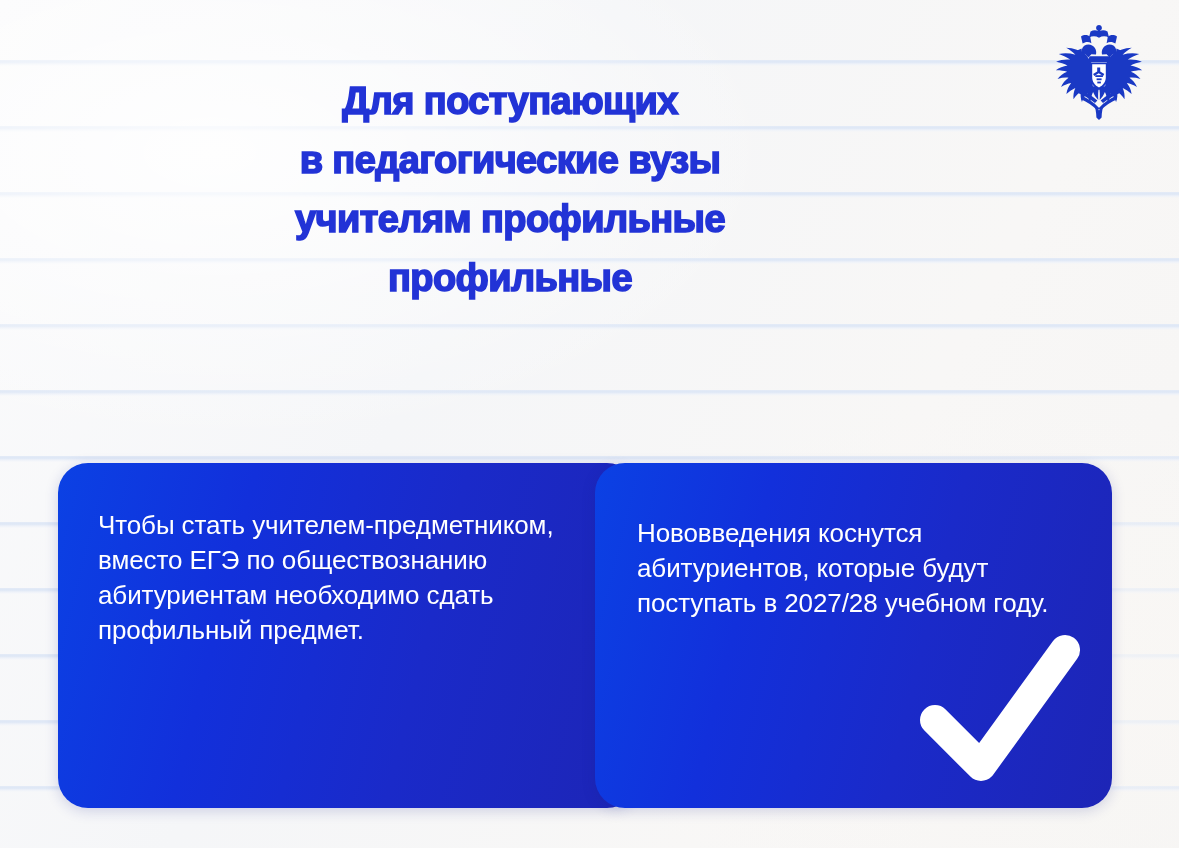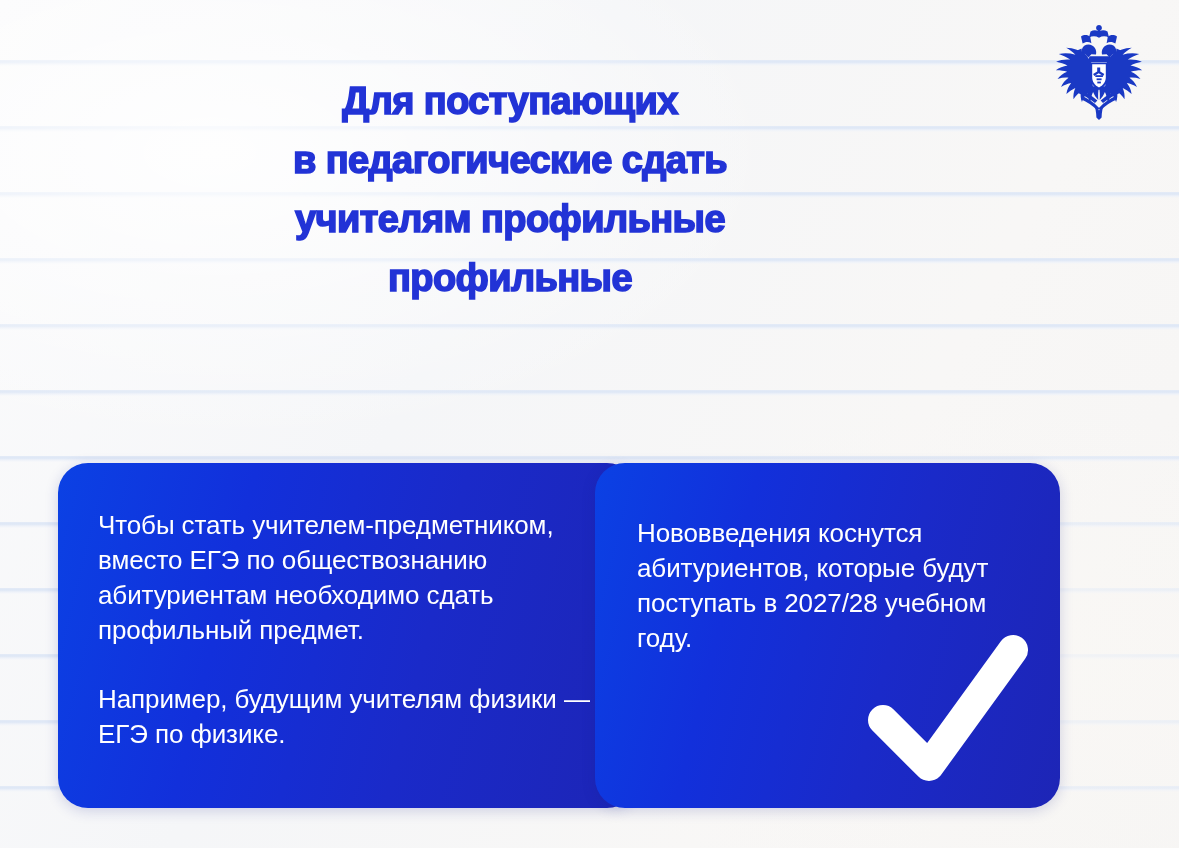--- a/index.html
+++ b/index.html
@@ -99,21 +99,21 @@
     left: 58px;
     top: 463px;
     width: 579px;
     height: 345px;
     background: linear-gradient(104deg, #0b41e4 0%, #1230db 30%, #1a2ac9 62%, #1d25b6 100%);
   }
 
   .card-right {
     left: 595px;
     top: 463px;
-    width: 465px;
+    width: 517px;
     height: 345px;
     background: linear-gradient(104deg, #0b41e4 0%, #1230db 30%, #1a2ac9 62%, #1d25b6 100%);
   }
 
   .card-body {
     position: relative;
     z-index: 2;
     font-size: 26px;
     line-height: 35px;
     font-weight: 400;
@@ -184,30 +184,29 @@
         <path d="M61 49.4h2.2v4.1l4.1 2.6-1.2 1.9-4.4-2.8-4.4 2.8-1.2-1.9 4.1-2.6v-4.1z"></path>
         <path d="M58.3 57.2h7.6v1.8h-7.6z"></path>
         <path d="M59.6 60.4h5v1.8h-5z"></path>
         <path d="M60.3 63.6h3.6v1.8h-3.6z"></path>
       </g>
     </svg>
   </div>
 
   <h1 class="headline">
     <span class="hl-line">Для поступающих</span>
-    <span class="hl-line">в педагогические сдать</span>
+    <span class="hl-line">в педагогические вузы</span>
     <span class="hl-line">учителям профильные</span>
     <span class="hl-line">профильные</span>
   </h1>
 
 
   <section class="card card-left">
     <div class="card-body">
       <span class="card-para">Чтобы стать учителем-предметником, вместо ЕГЭ по обществознанию абитуриентам необходимо сдать профильный предмет.</span>
-      <span class="card-para">Например, будущим учителям физики —  ЕГЭ по физике.</span>
     </div>
   </section>
 
   <section class="card card-right">
     <div class="card-body">
       <span class="card-para">Нововведения коснутся абитуриентов, которые будут поступать в 2027/28 учебном году.</span>
     </div>
     <div class="check-wrap">
       <svg viewBox="0 0 185 180" xmlns="http://www.w3.org/2000/svg" aria-hidden="true">
         <path d="M28 106 L74 152 L158 36" fill="none" stroke="#ffffff" stroke-width="30" stroke-linecap="round" stroke-linejoin="round"></path>

